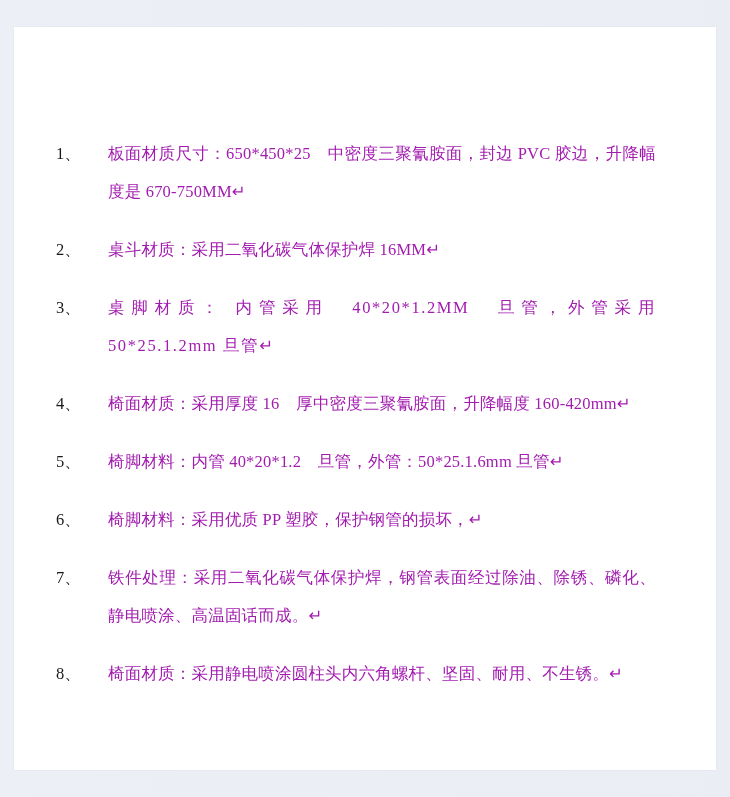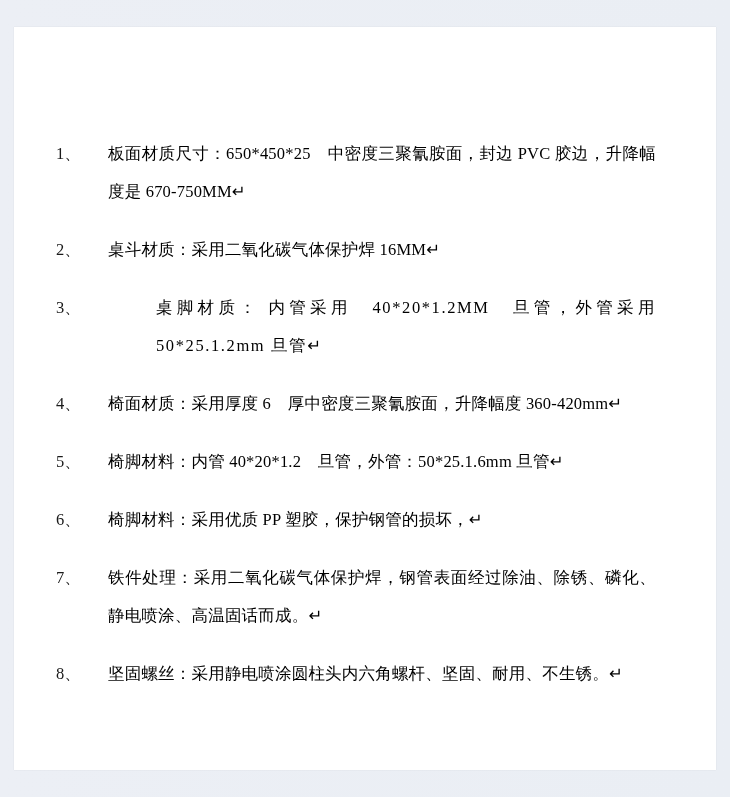--- a/index.html
+++ b/index.html
@@ -45,33 +45,32 @@
     width: 52px;
     flex: 0 0 52px;
     font-size: 16.5px;
     color: #1a1a1a;
     line-height: 38px;
     font-family: "Liberation Serif", serif;
   }
   .item-text {
     flex: 1 1 auto;
     font-size: 16.5px;
-    color: #000000;
+    color: #a21caf;
     line-height: 38px;
     font-family: "Liberation Serif", serif;
     letter-spacing: 0.2px;
   }
   .item-text.justify {
     text-align: justify;
     text-align-last: left;
     text-justify: inter-ideograph;
   }
   .item-text.spread {
     letter-spacing: 1.6px;
-    margin-left: 48px;
   }
 </style>
 </head>
 <body>
 
 <div class="page-wrap">
   <div class="doc-sheet">
     <div class="doc-body">
 
       <div class="item">
@@ -84,38 +83,38 @@
         <div class="item-text">桌斗材质：采用二氧化碳气体保护焊 16MM↵</div>
       </div>
 
       <div class="item">
         <div class="item-num">3、</div>
         <div class="item-text justify spread">桌脚材质： 内管采用　40*20*1.2MM　旦管，外管采用 50*25.1.2mm 旦管↵</div>
       </div>
 
       <div class="item">
         <div class="item-num">4、</div>
-        <div class="item-text justify">椅面材质：采用厚度 6　厚中密度三聚氰胺面，升降幅度 360-420mm↵</div>
+        <div class="item-text justify">椅面材质：采用厚度 16　厚中密度三聚氰胺面，升降幅度 160-420mm↵</div>
       </div>
 
       <div class="item">
         <div class="item-num">5、</div>
         <div class="item-text">椅脚材料：内管 40*20*1.2　旦管，外管：50*25.1.6mm 旦管↵</div>
       </div>
 
       <div class="item">
         <div class="item-num">6、</div>
         <div class="item-text">椅脚材料：采用优质 PP 塑胶，保护钢管的损坏，↵</div>
       </div>
 
       <div class="item">
         <div class="item-num">7、</div>
         <div class="item-text justify">铁件处理：采用二氧化碳气体保护焊，钢管表面经过除油、除锈、磷化、静电喷涂、高温固话而成。↵</div>
       </div>
 
       <div class="item">
         <div class="item-num">8、</div>
-        <div class="item-text justify">坚固螺丝：采用静电喷涂圆柱头内六角螺杆、坚固、耐用、不生锈。↵</div>
+        <div class="item-text justify">椅面材质：采用静电喷涂圆柱头内六角螺杆、坚固、耐用、不生锈。↵</div>
       </div>
 
     </div>
   </div>
 </div>
 
 </body></html>

